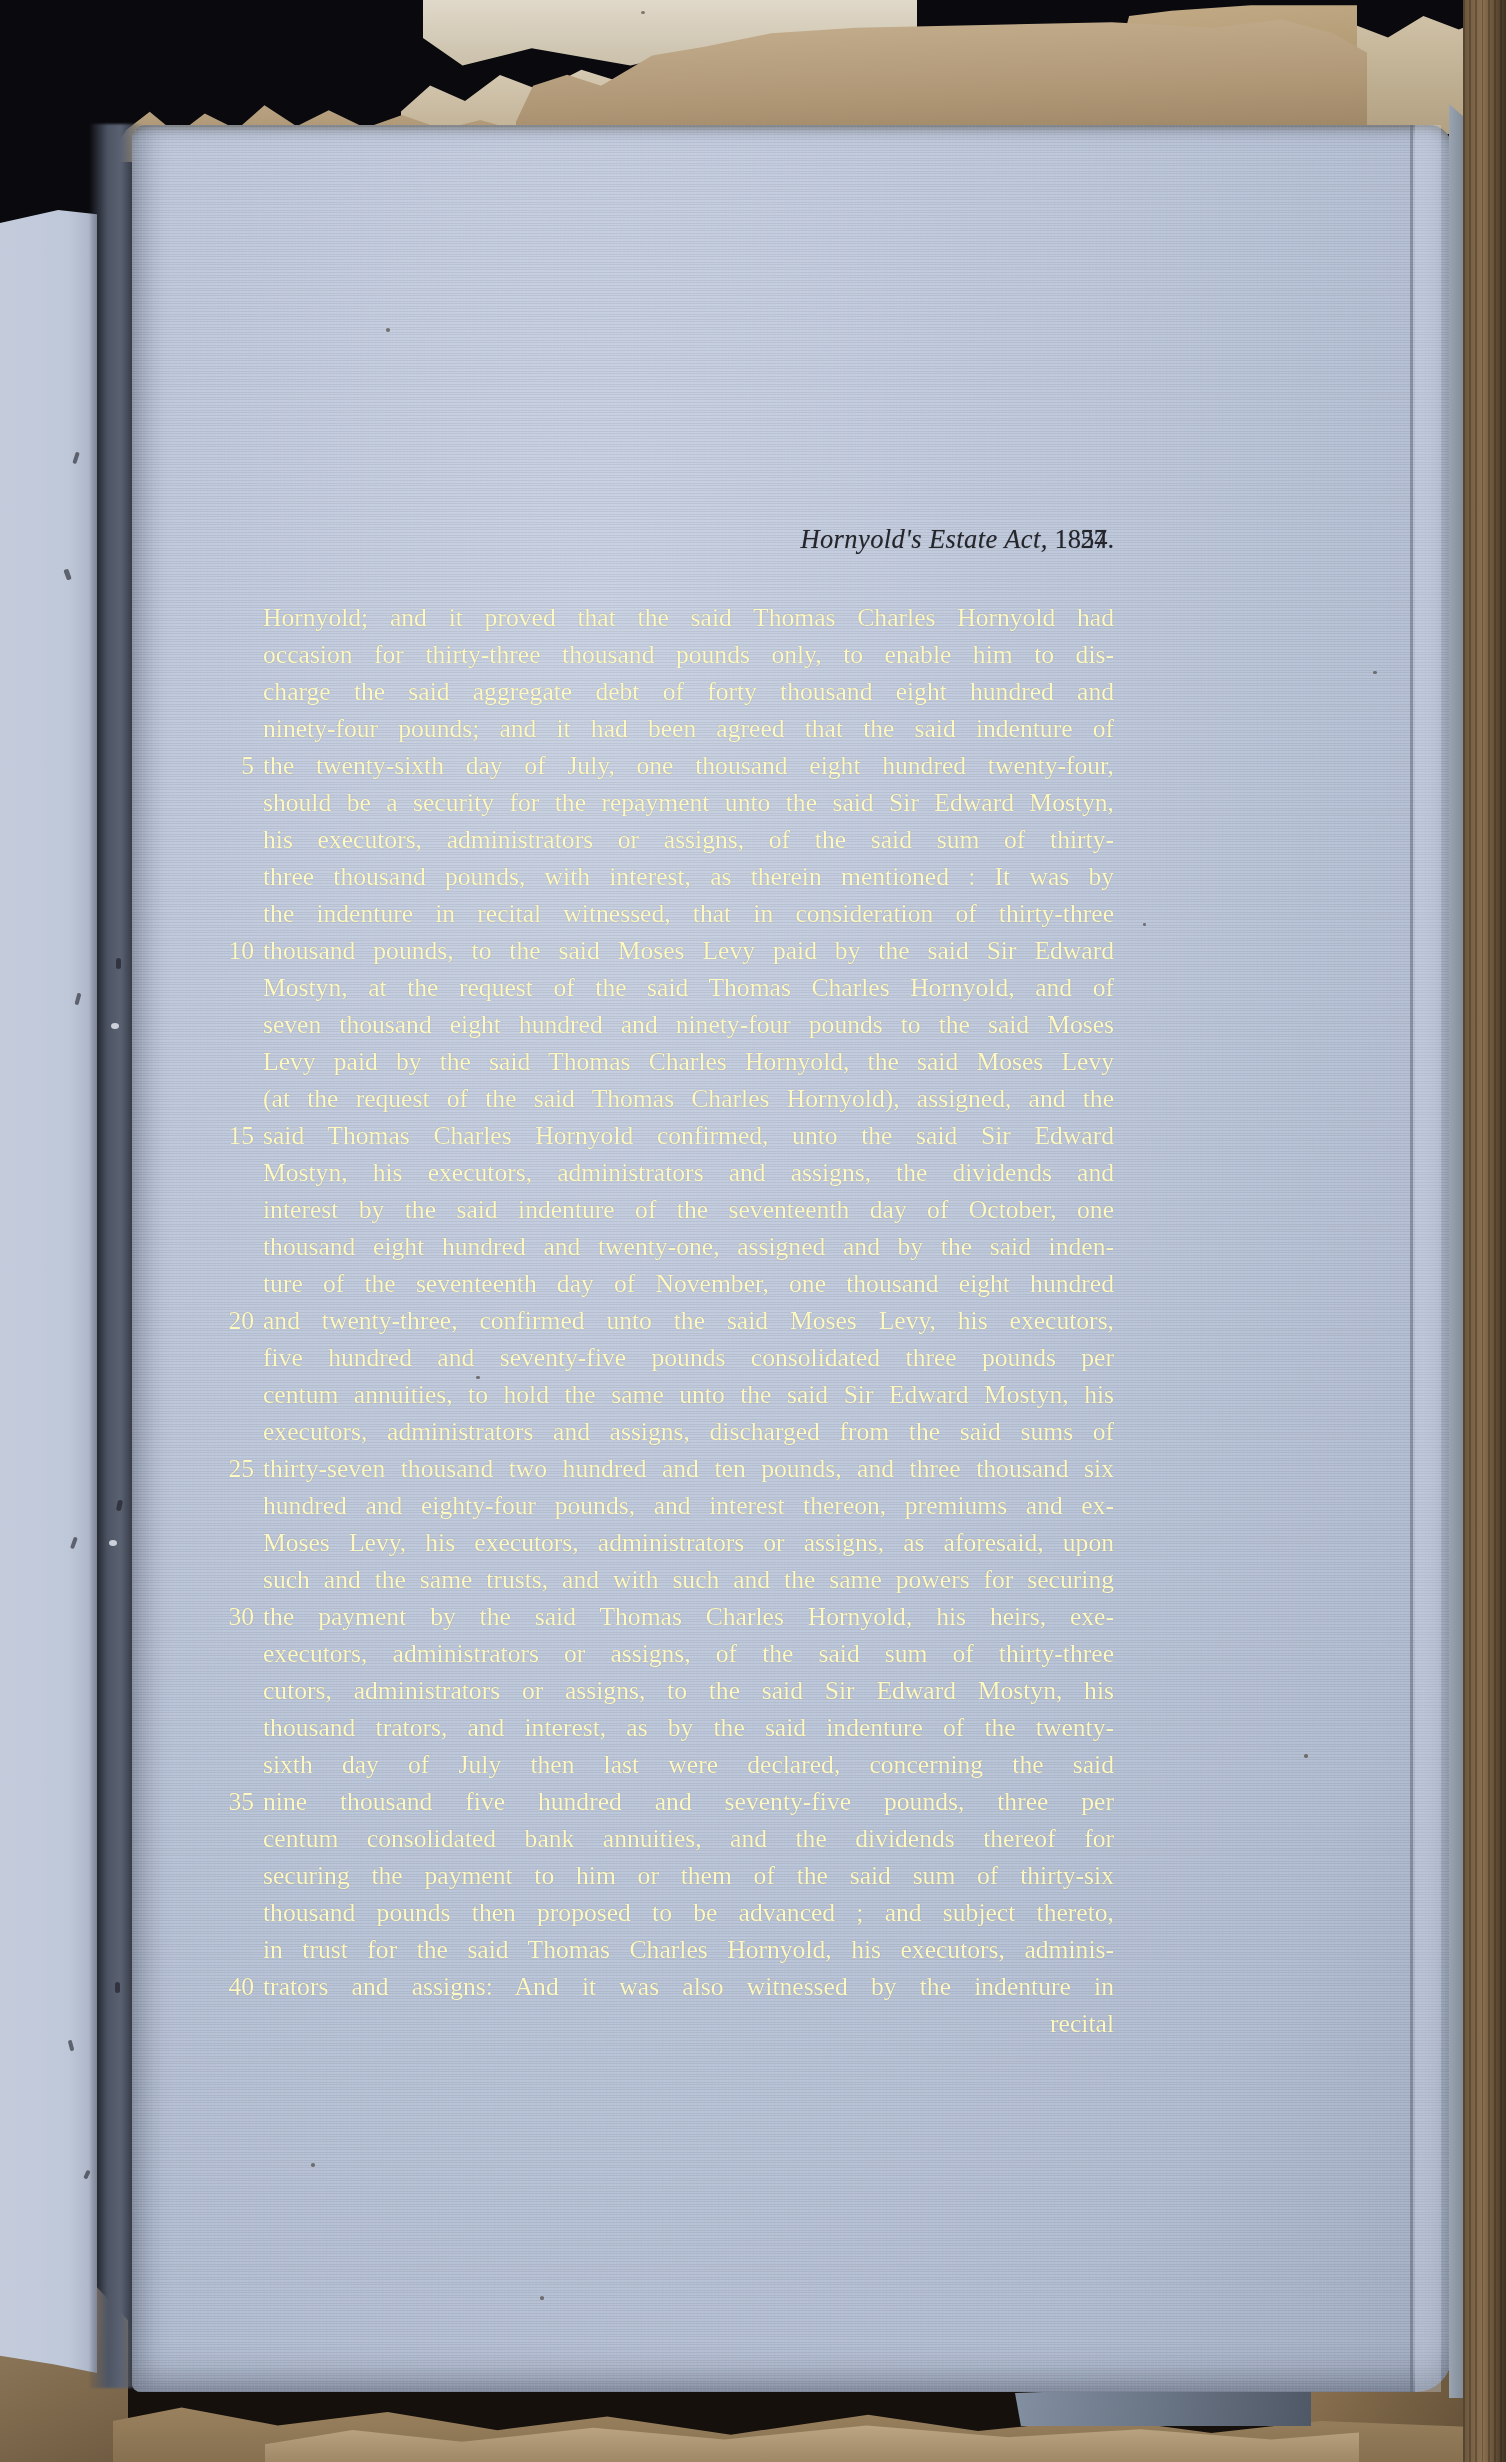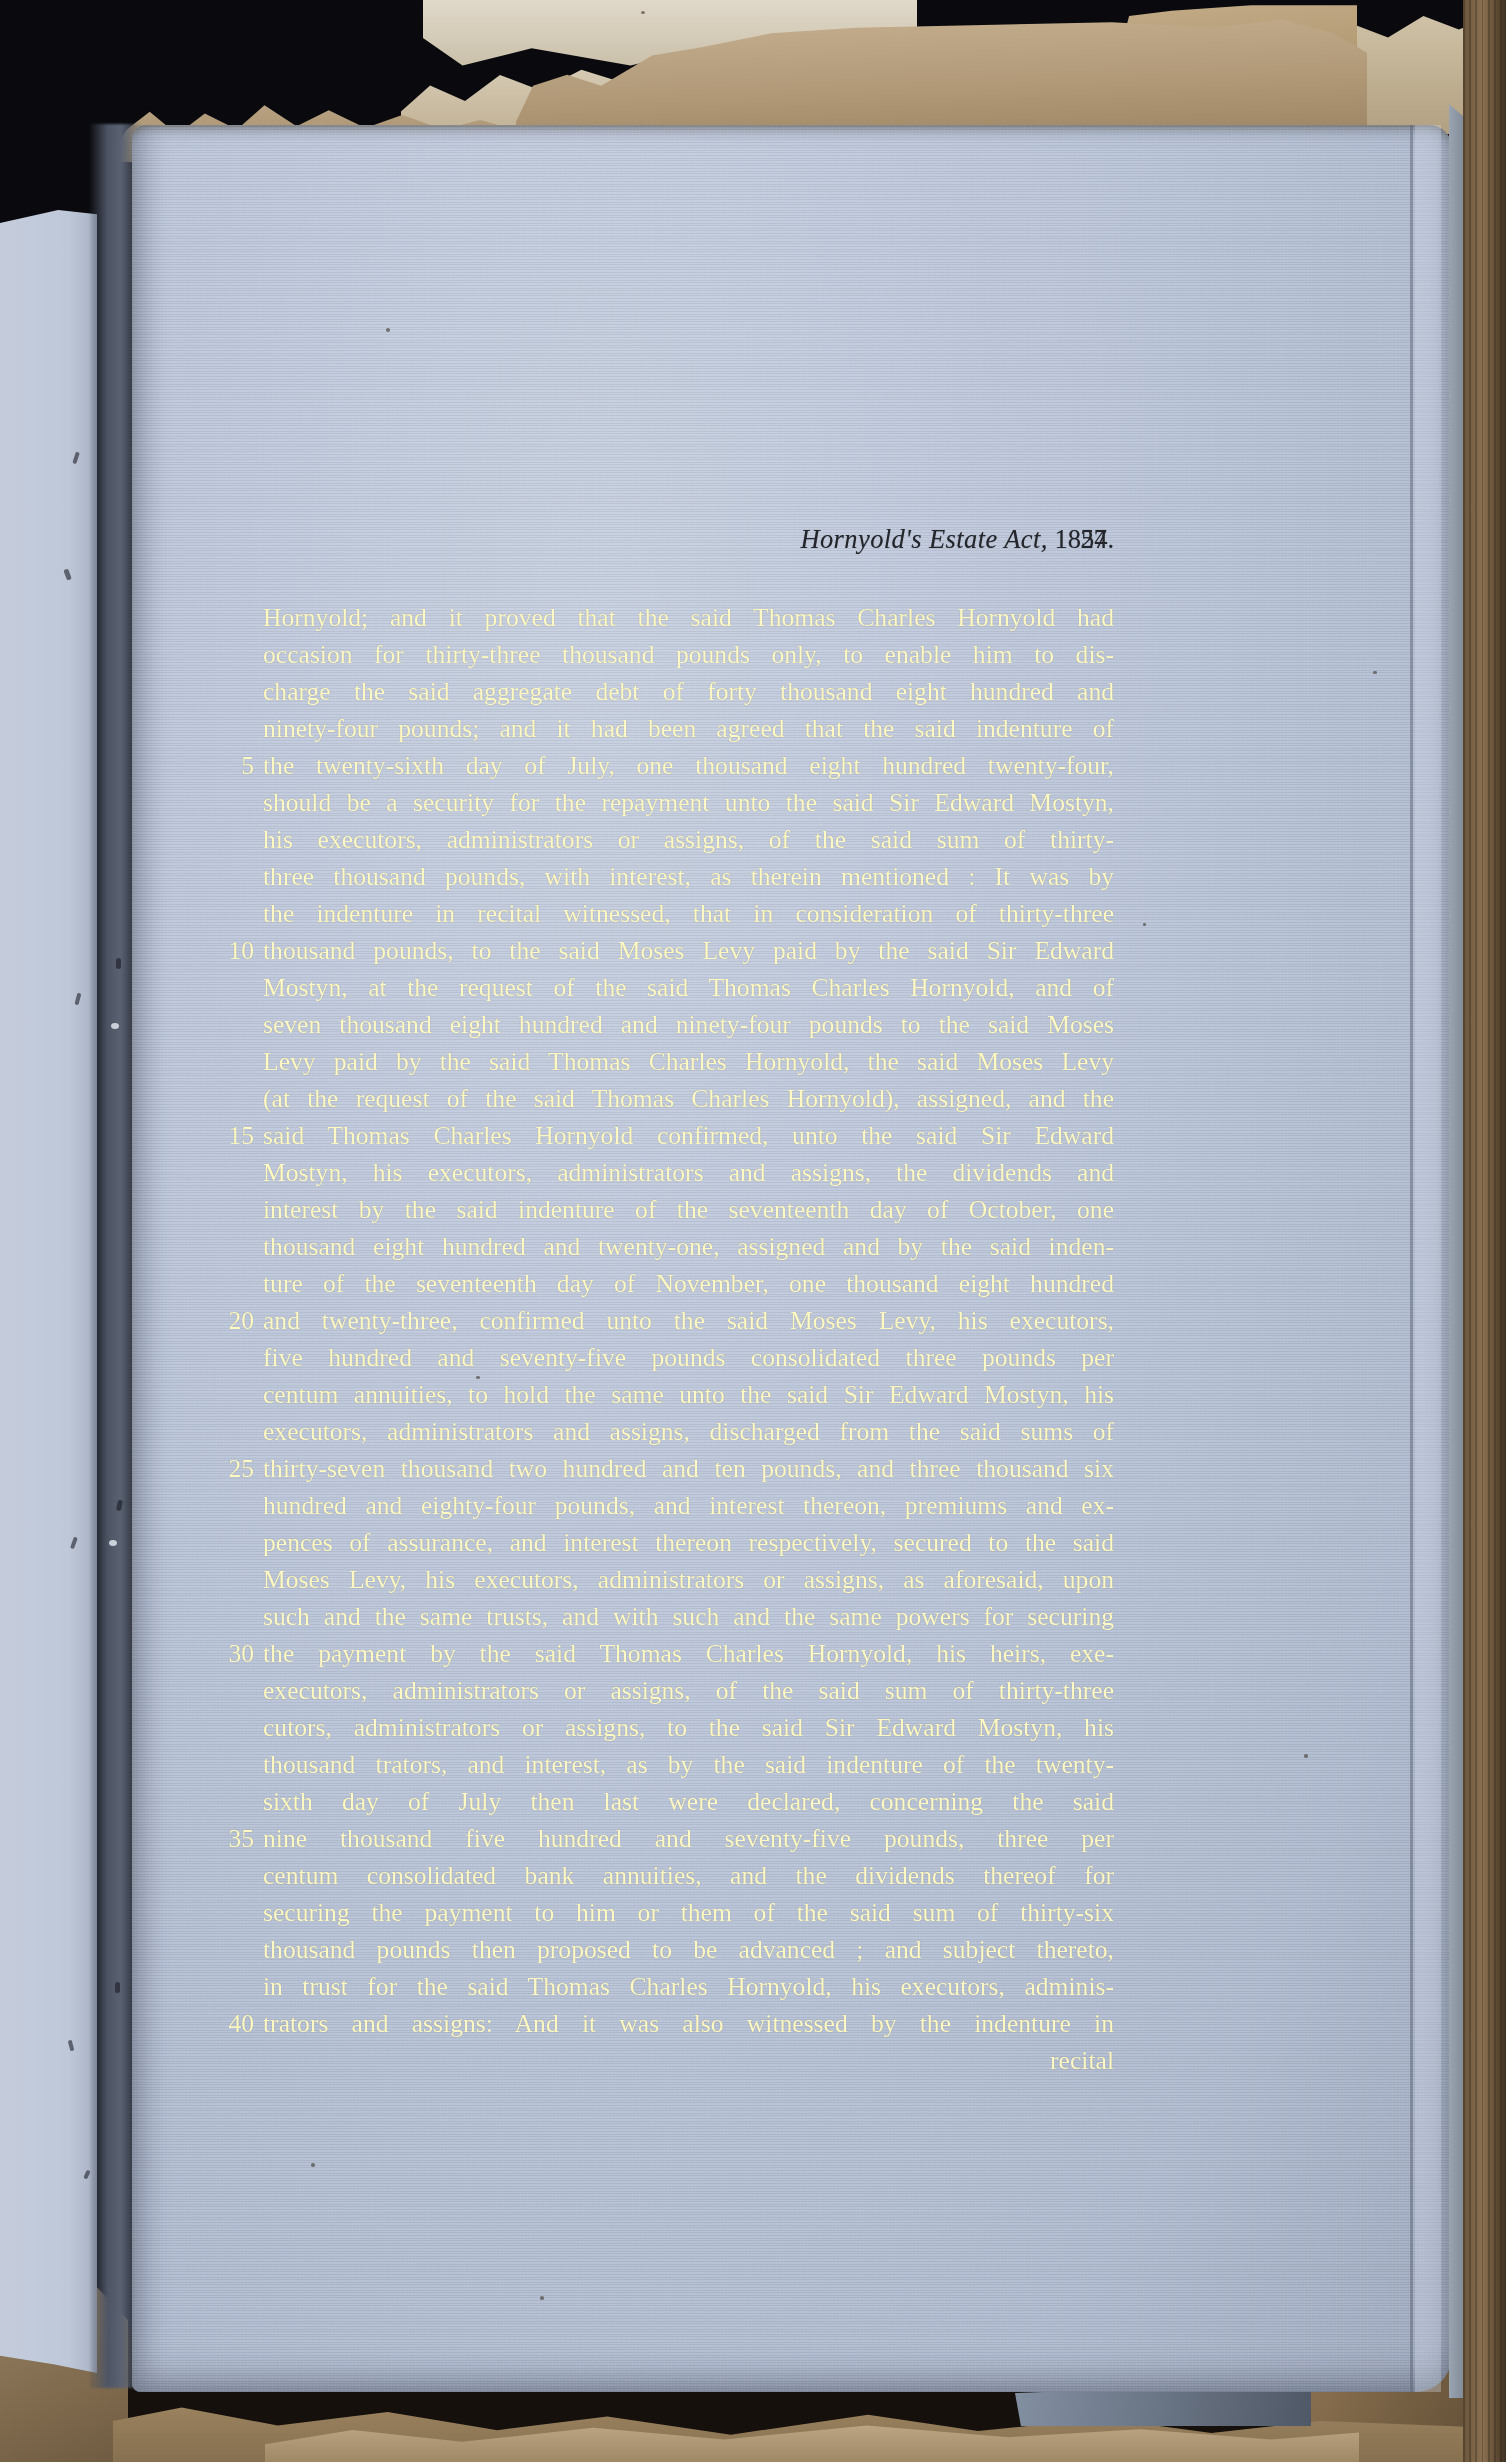--- a/index.html
+++ b/index.html
@@ -226,23 +226,20 @@
       <div class="text-line">
         <span class="num"></span><span>executors, administrators and assigns, discharged from the said sums of</span>
       </div>
       <div class="text-line">
         <span class="num">25</span><span>thirty-seven thousand two hundred and ten pounds, and three thousand six</span>
       </div>
       <div class="text-line">
         <span class="num"></span><span>hundred and eighty-four pounds, and interest thereon, premiums and ex-</span>
       </div>
       <div class="text-line">
-        <span class="num"></span><span>pences of assurance, and interest thereon respectively, secured to the said</span>
-      </div>
-      <div class="text-line">
         <span class="num"></span><span>Moses Levy, his executors, administrators or assigns, as aforesaid, upon</span>
       </div>
       <div class="text-line">
         <span class="num"></span><span>such and the same trusts, and with such and the same powers for securing</span>
       </div>
       <div class="text-line">
         <span class="num">30</span><span>the payment by the said Thomas Charles Hornyold, his heirs, exe-</span>
       </div>
       <div class="text-line">
         <span class="num"></span><span>executors, administrators or assigns, of the said sum of thirty-three</span>

